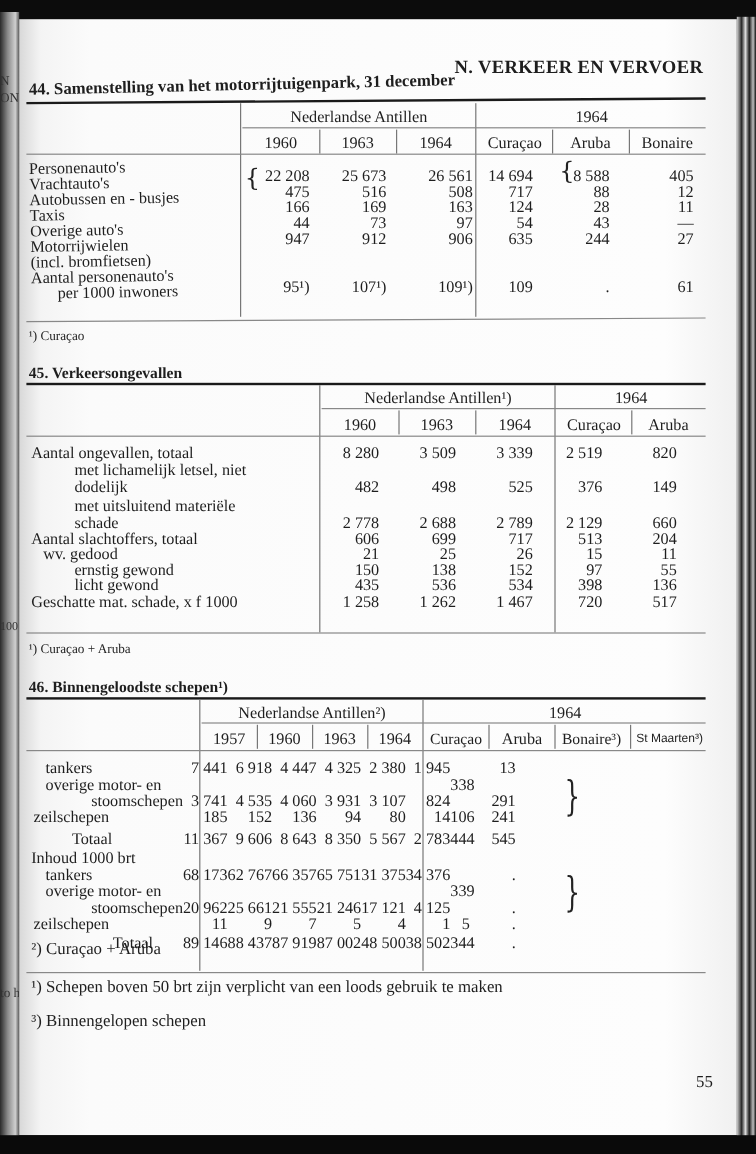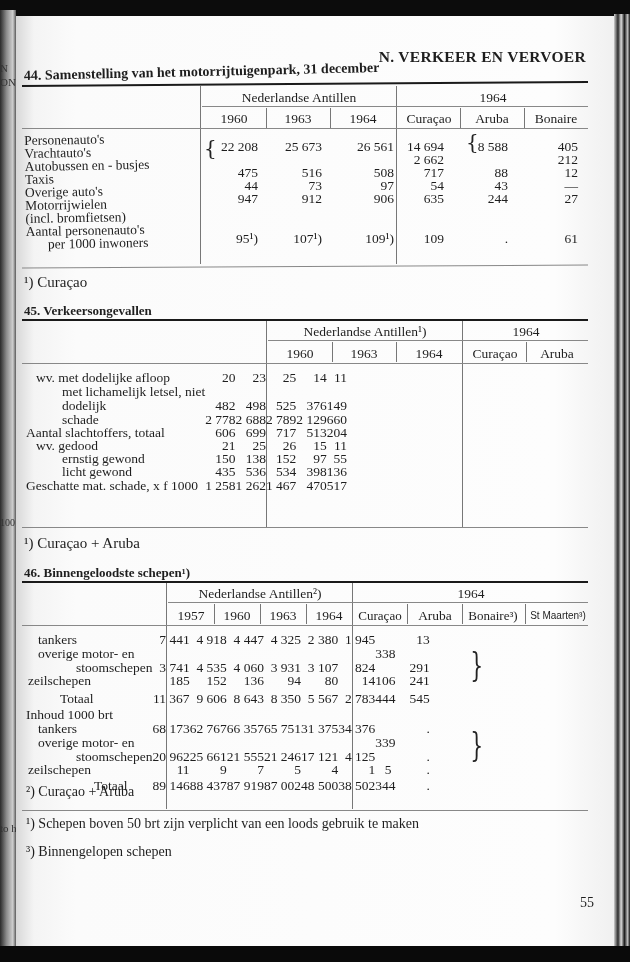--- a/index.html
+++ b/index.html
@@ -20,21 +20,21 @@
   .rule { position:absolute; height:2px; background:#1a1a1a; }
   .thin { position:absolute; height:1px; background:#888; }
   .vline { position:absolute; width:1px; background:#777; }
 
   table.stat { position:absolute; border-collapse:collapse; font-family:"Liberation Serif",serif;
                font-size:13.5px; line-height:13px; }
   table.stat td { padding:0; white-space:nowrap; vertical-align:bottom; }
   .lbl { text-align:left; }
   .num { text-align:right; }
   .hdr { position:absolute; font-family:"Liberation Serif",serif; font-size:13.5px; text-align:center; }
-  .foot { position:absolute; font-family:"Liberation Serif",serif; font-size:15px; }
+  .foot { position:absolute; font-family:"Liberation Serif",serif; font-size:11px; }
   .brace { font-size:20px; color:#222; position:absolute; font-family:"DejaVu Serif",serif; }
   .pageno { position:absolute; right:36px; top:895px; font-family:"Liberation Serif",serif; font-size:14px; }
 </style>
 </head>
 <body>
 
 <div class="topbar"></div>
 <div class="spine"></div>
 <div class="spine-text" style="top:62px">N</div>
 <div class="spine-text" style="top:76px">ON</div>
@@ -105,35 +105,35 @@
 <table class="stat" style="left:202px;top:133px">
   <tbody>
     <tr style="height:20px">
       <td class="num" style="width:56px">22 208</td>
       <td class="num" style="width:64px">25 673</td>
       <td class="num" style="width:72px">26 561</td>
       <td class="num" style="width:50px">14 694</td>
       <td class="num" style="width:64px">8 588</td>
       <td class="num" style="width:70px">405</td>
     </tr>
-    <tr style="height:10px">
-        <td></td>
-        <td></td>
-        <td></td>
-      <td class="num">2 662</td>
-        <td></td>
-      <td class="num">212</td>
-      </tr>
     <tr style="height:13px">
       <td class="num">475</td>
       <td class="num">516</td>
       <td class="num">508</td>
       <td class="num">717</td>
       <td class="num">88</td>
       <td class="num">12</td>
+    </tr>
+    <tr style="height:13px">
+      <td class="num">166</td>
+      <td class="num">169</td>
+      <td class="num">163</td>
+      <td class="num">124</td>
+      <td class="num">28</td>
+      <td class="num">11</td>
     </tr>
     <tr style="height:13px">
       <td class="num">44</td>
       <td class="num">73</td>
       <td class="num">97</td>
       <td class="num">54</td>
       <td class="num">43</td>
       <td class="num">—</td>
     </tr>
     <tr style="height:13px">
@@ -170,43 +170,51 @@
 <div class="hdr" style="left:464px;top:346px;width:62px">Curaçao</div>
 <div class="hdr" style="left:526px;top:346px;width:62px">Aruba</div>
 <div class="vline" style="left:332px;top:342px;height:20px"></div>
 <div class="vline" style="left:396px;top:342px;height:20px"></div>
 <div class="vline" style="left:526px;top:342px;height:20px"></div>
 <div class="thin" style="left:22px;top:363px;width:566px"></div>
 
 <table class="stat" style="left:26px;top:371px">
   <tbody>
     <tr style="height:13px">
-      <td class="lbl" style="padding-left:10px">wv. met dodelijke afloop</td>
-      <td class="num">20</td>
-      <td class="num">23</td>
-      <td class="num">25</td>
-      <td class="num">14</td>
-      <td class="num">11</td>
+      <td class="lbl" style="width:242px">Aantal ongevallen, totaal</td>
+      <td class="num" style="width:48px">8 280</td>
+      <td class="num" style="width:64px">3 509</td>
+      <td class="num" style="width:64px">3 339</td>
+      <td class="num" style="width:58px">2 519</td>
+      <td class="num" style="width:62px">820</td>
     </tr>
     <tr style="height:14px">
         <td class="lbl" style="padding-left:36px">met lichamelijk letsel, niet</td>
         <td></td>
         <td></td>
         <td></td>
         <td></td>
         <td></td>
       </tr>
     <tr style="height:14px">
       <td class="lbl" style="padding-left:36px">dodelijk</td>
       <td class="num">482</td>
       <td class="num">498</td>
       <td class="num">525</td>
       <td class="num">376</td>
       <td class="num">149</td>
     </tr>
+    <tr style="height:16px">
+        <td class="lbl" style="padding-left:36px">met uitsluitend materiële</td>
+        <td></td>
+        <td></td>
+        <td></td>
+        <td></td>
+        <td></td>
+      </tr>
     <tr style="height:14px">
       <td class="lbl" style="padding-left:36px">schade</td>
       <td class="num">2 778</td>
       <td class="num">2 688</td>
       <td class="num">2 789</td>
       <td class="num">2 129</td>
       <td class="num">660</td>
     </tr>
     <tr style="height:13px">
       <td class="lbl">Aantal slachtoffers, totaal</td>
@@ -238,21 +246,21 @@
       <td class="num">536</td>
       <td class="num">534</td>
       <td class="num">398</td>
       <td class="num">136</td>
     </tr>
     <tr style="height:14px">
       <td class="lbl">Geschatte mat. schade, x f 1000</td>
       <td class="num">1 258</td>
       <td class="num">1 262</td>
       <td class="num">1 467</td>
-      <td class="num">470</td>
+      <td class="num">720</td>
       <td class="num">517</td>
     </tr>
   </tbody>
 </table>
 <div class="thin" style="left:22px;top:527px;width:566px"></div>
 <div class="foot" style="left:24px;top:535px">¹) Curaçao + Aruba</div>
 
 <div class="section-title" style="left:24px;top:565px;font-size:13px">46. Binnengeloodste schepen¹)</div>
 <div class="rule" style="left:22px;top:581px;width:566px"></div>
 <div class="vline" style="left:166px;top:583px;height:226px"></div>
@@ -277,21 +285,21 @@
 <div class="thin" style="left:22px;top:625px;width:566px"></div>
 
 <span class="brace" style="left:466px;top:644px;font-size:34px;transform:scaleX(0.6)">}</span>
 <span class="brace" style="left:466px;top:724px;font-size:34px;transform:scaleX(0.6)">}</span>
 
 <table class="stat" style="left:26px;top:632px">
   <tbody>
     <tr style="height:14px">
       <td class="lbl" style="padding-left:12px">tankers</td>
       <td class="num">7 441</td>
-      <td class="num">4 918</td>
+      <td class="num">6 918</td>
       <td class="num">4 447</td>
       <td class="num">4 325</td>
       <td class="num">2 380</td>
       <td class="num">1 945</td>
       <td class="num"></td>
       <td class="num">13</td>
     </tr>
     <tr style="height:14px">
         <td class="lbl" style="padding-left:12px">overige motor- en</td>
         <td></td>

